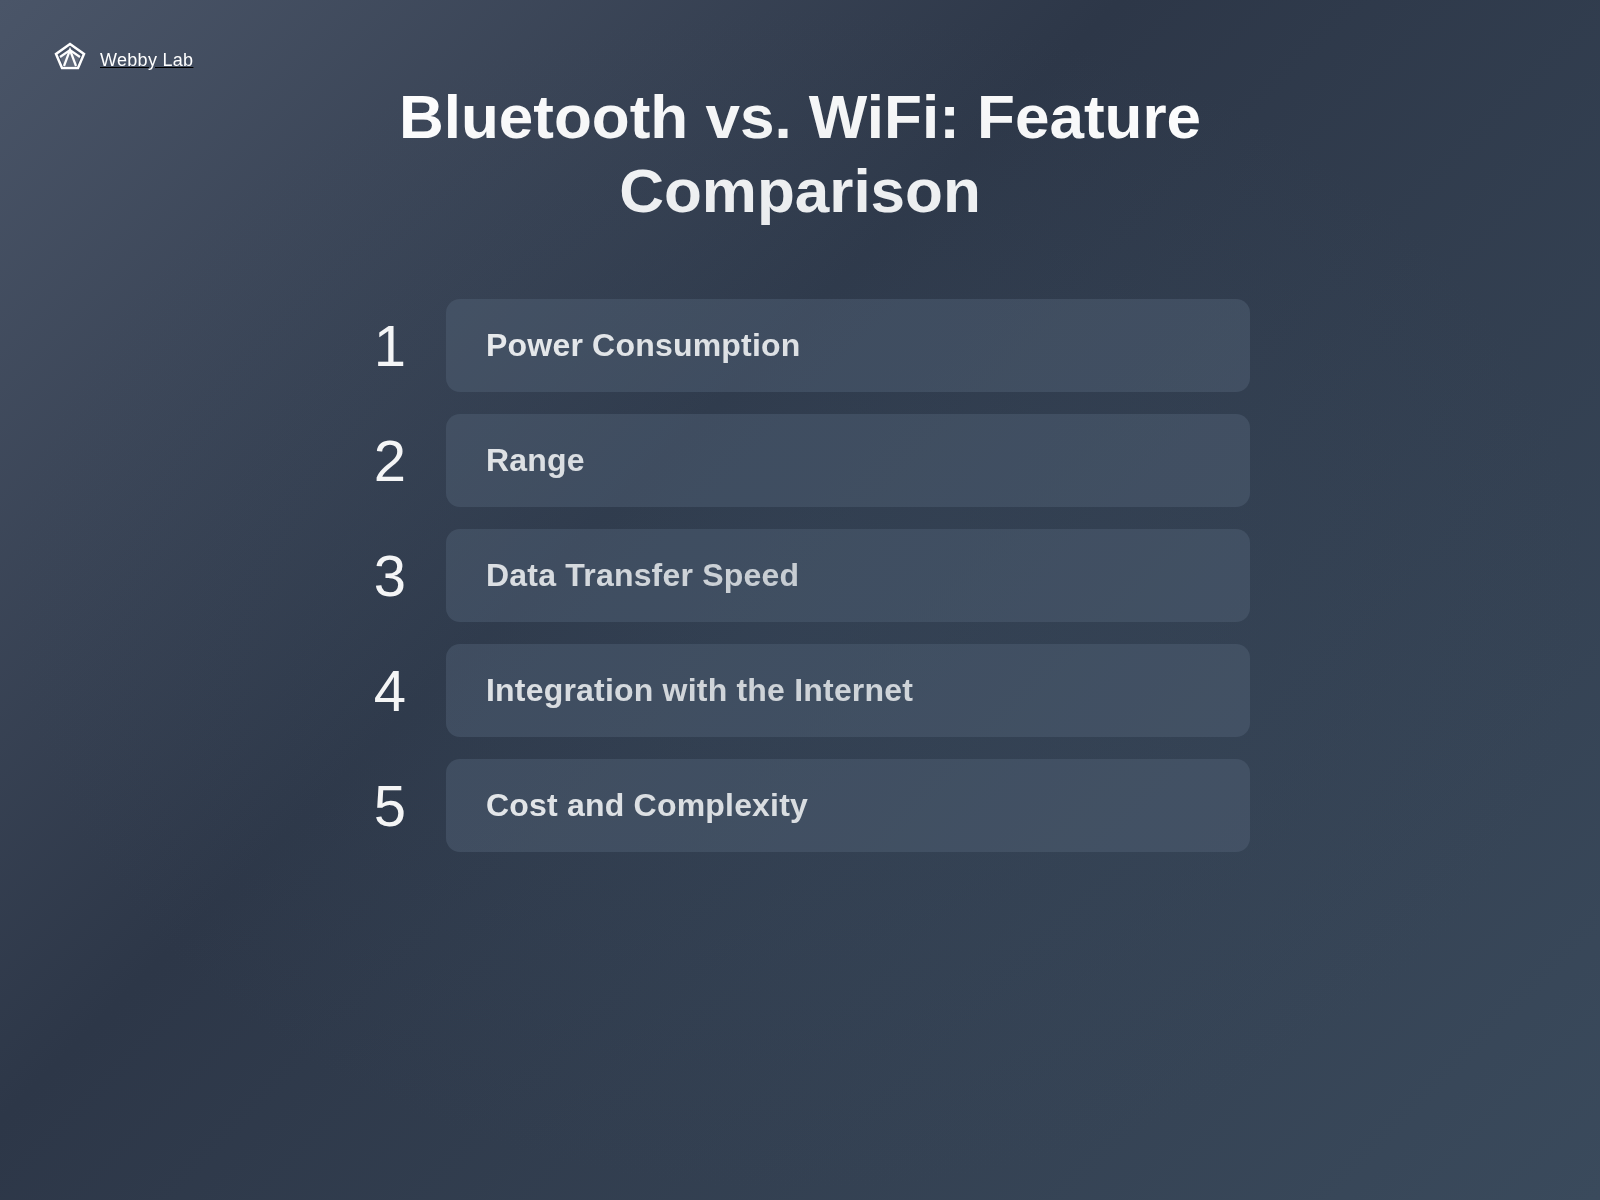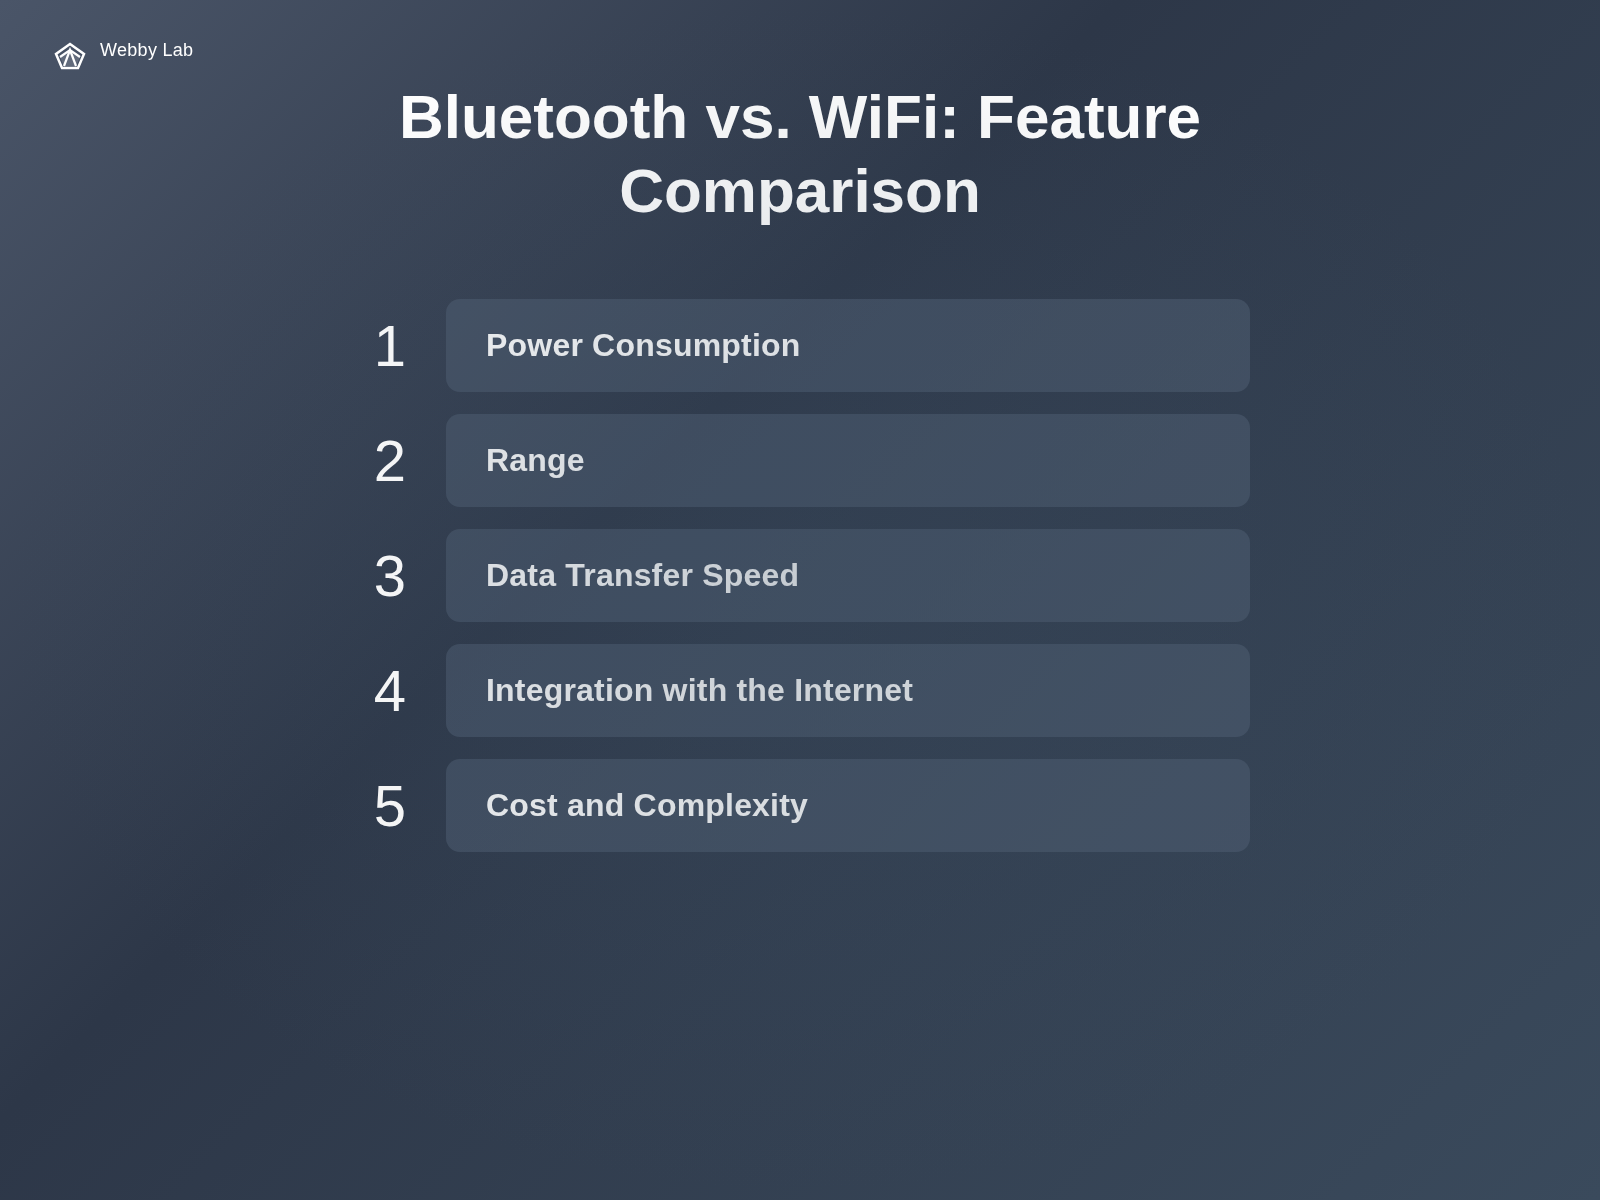--- a/index.html
+++ b/index.html
@@ -27,21 +27,23 @@
       top: 0; left: 0; right: 0; bottom: 0;
       background: radial-gradient(ellipse at 50% 50%, rgba(60,80,100,0.3) 0%, transparent 70%);
       pointer-events: none;
     }
 
     .logo-area {
       position: absolute;
       top: 40px;
       left: 50px;
       display: flex;
+      align-items: center;
       gap: 10px;
+      text-decoration: underline;
     }
 
     .logo-icon {
       width: 40px;
       height: 40px;
     }
 
     .logo-text {
       color: #ffffff;
       font-size: 18px;

